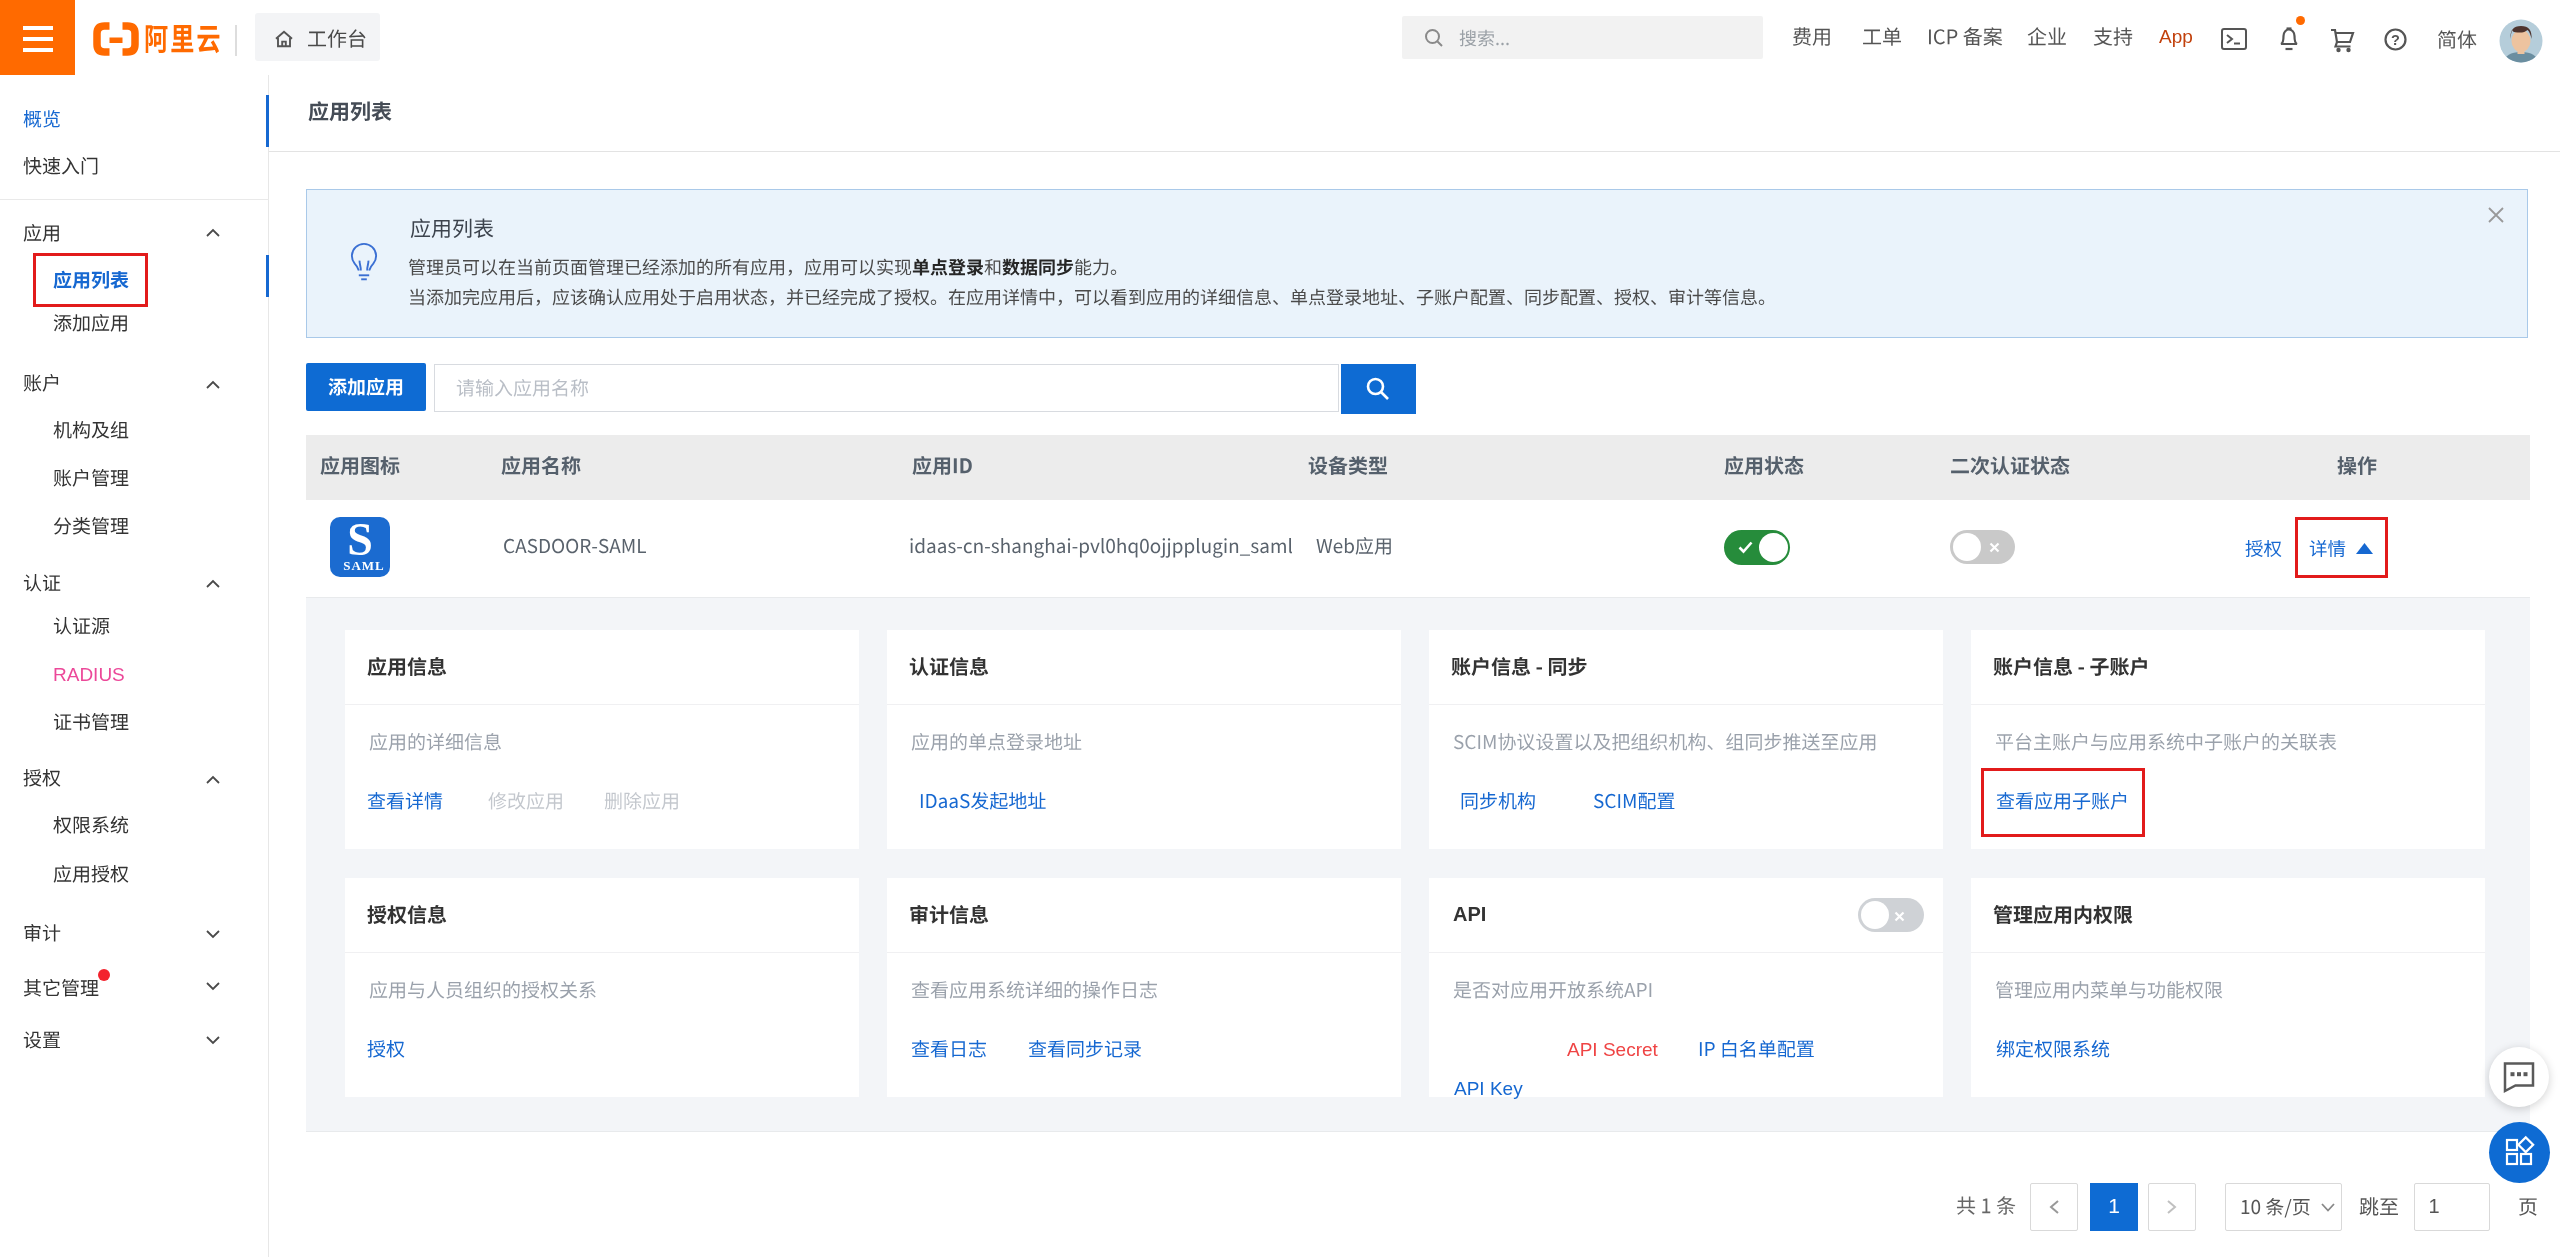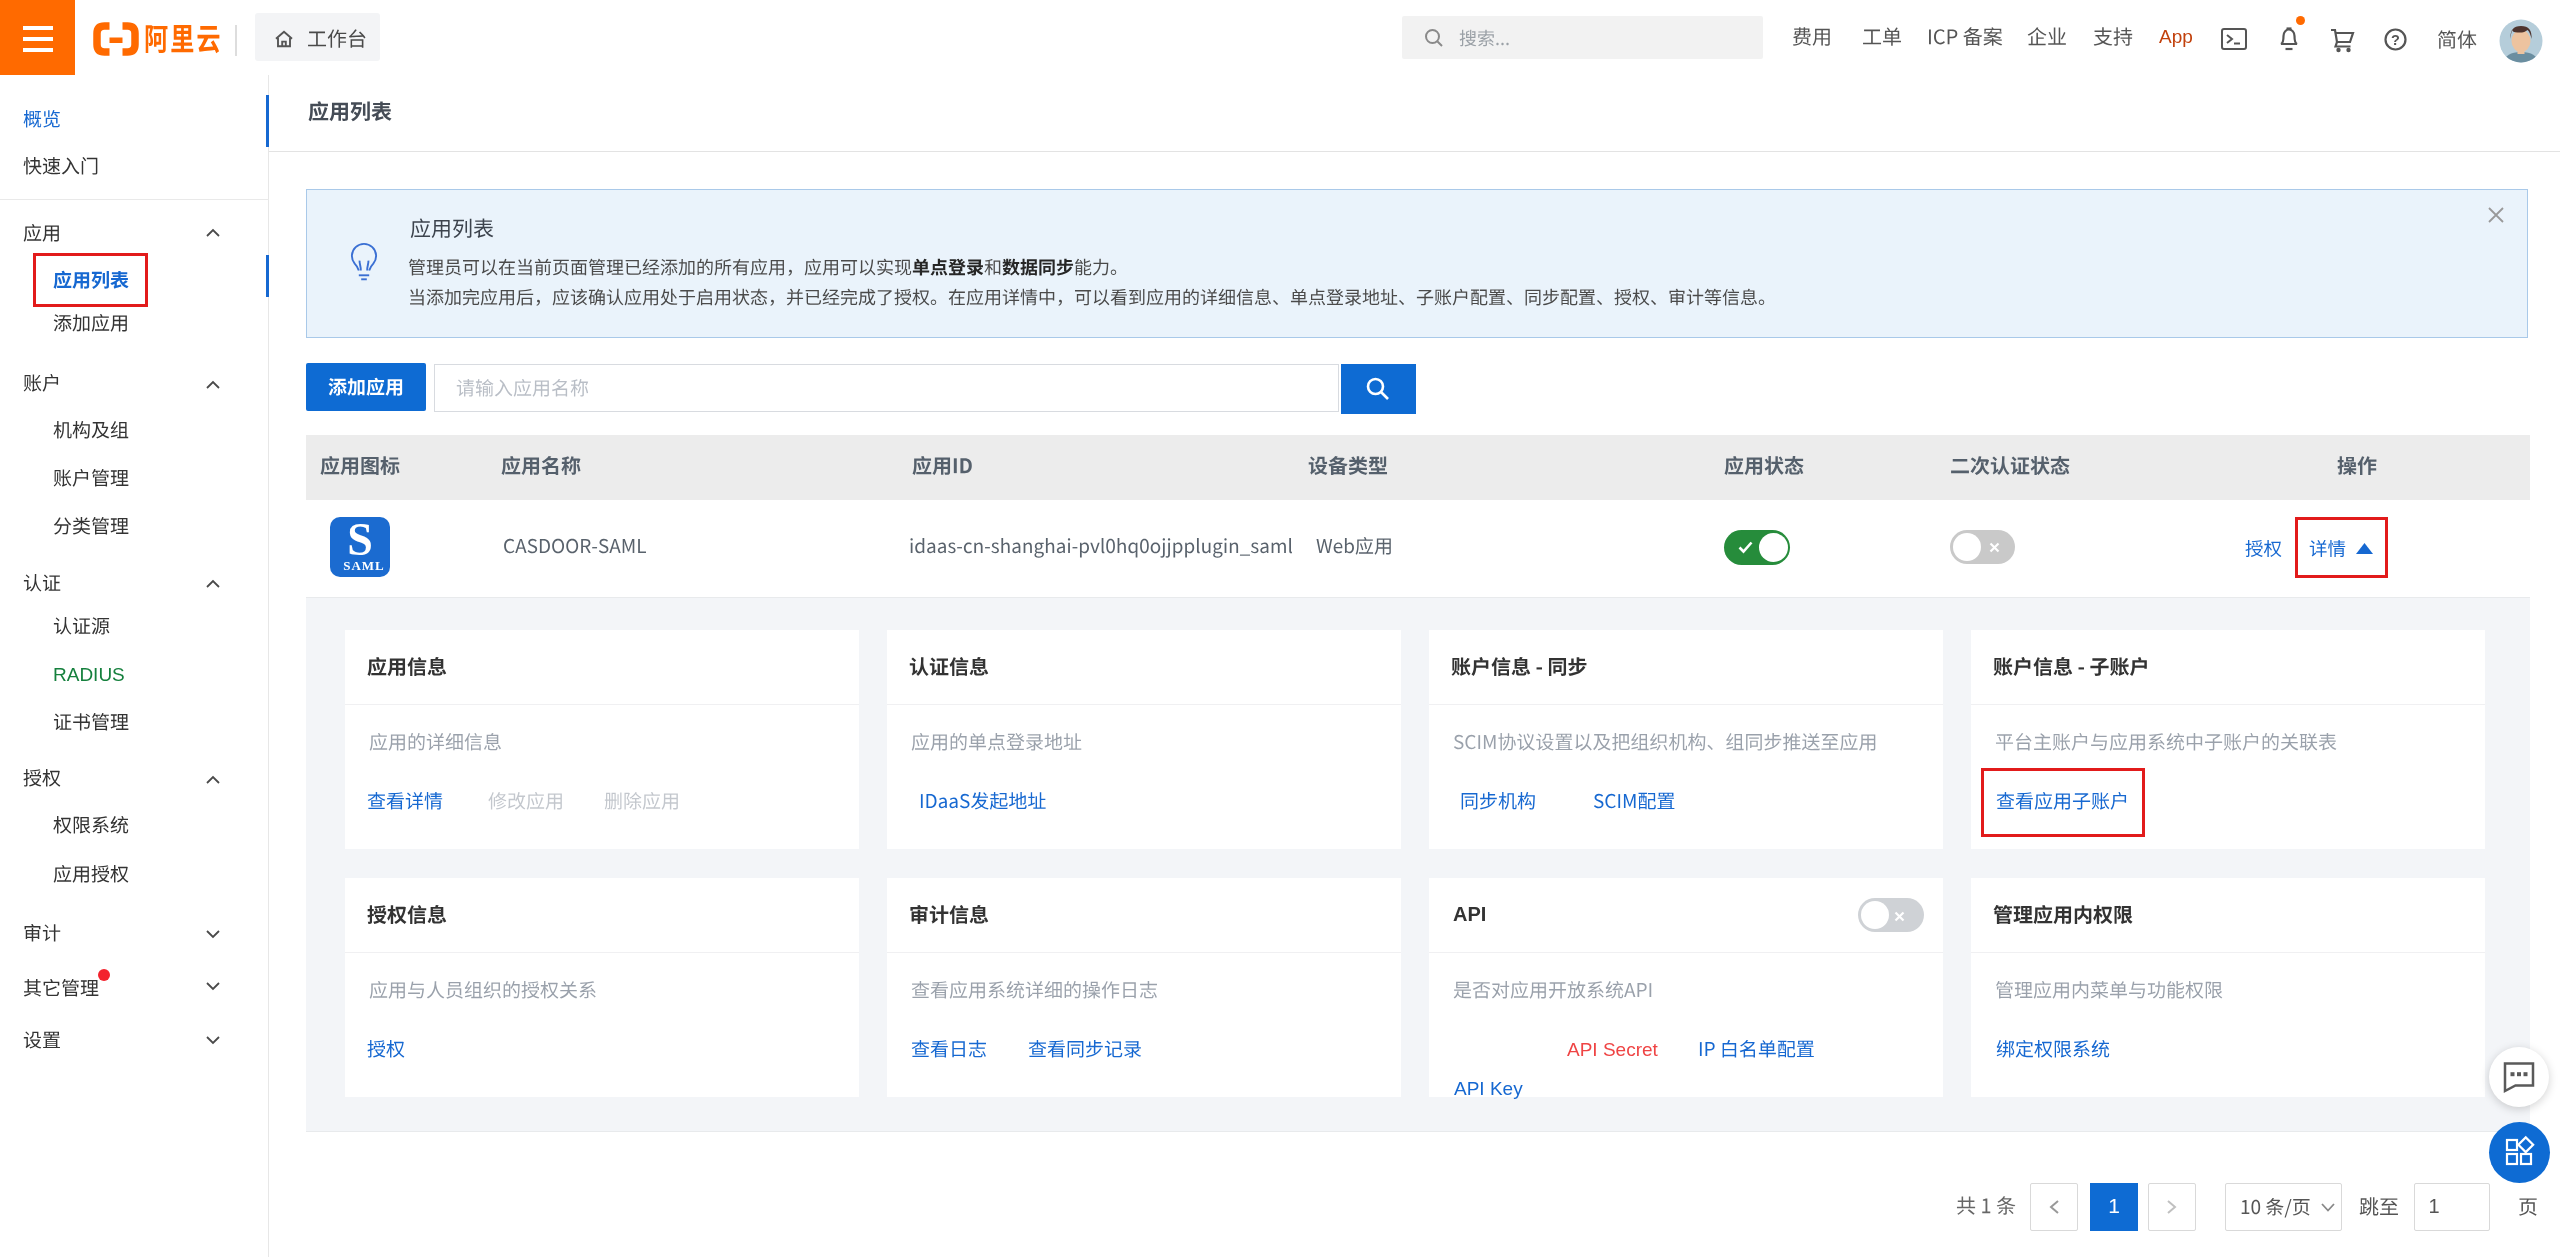--- a/index.html
+++ b/index.html
@@ -453,21 +453,21 @@
 <svg style="position:absolute;left:206px;top:580px;overflow:visible" width="14" height="8">
       <path d="M1 7 L7 1 L13 7" fill="none" stroke="#4a4a4a" stroke-width="1.8"></path>
     </svg>
 <svg style="position:absolute;left:53.0px;top:611.8px;overflow:visible" width="57.0" height="28.5">
       <g fill="#333" transform="translate(0 21.03) scale(0.01900 -0.01900)">
         <use href="#q47" x="0"></use>
         <use href="#q48" x="1000"></use>
         <use href="#q49" x="2000"></use>
       </g>
     </svg>
-<div style="position:absolute;left:53px;top:664px;font:19px 'Liberation Sans',sans-serif;color:#15803d">RADIUS</div>
+<div style="position:absolute;left:53px;top:664px;font:19px 'Liberation Sans',sans-serif;color:#ec4899">RADIUS</div>
 <svg style="position:absolute;left:53.0px;top:707.8px;overflow:visible" width="76.0" height="28.5">
       <g fill="#333" transform="translate(0 21.03) scale(0.01900 -0.01900)">
         <use href="#q48" x="0"></use>
         <use href="#q50" x="1000"></use>
         <use href="#q43" x="2000"></use>
         <use href="#q44" x="3000"></use>
       </g>
     </svg>
 <svg style="position:absolute;left:23.0px;top:763.8px;overflow:visible" width="38.0" height="28.5">
       <g fill="#333" transform="translate(0 21.03) scale(0.01900 -0.01900)">

